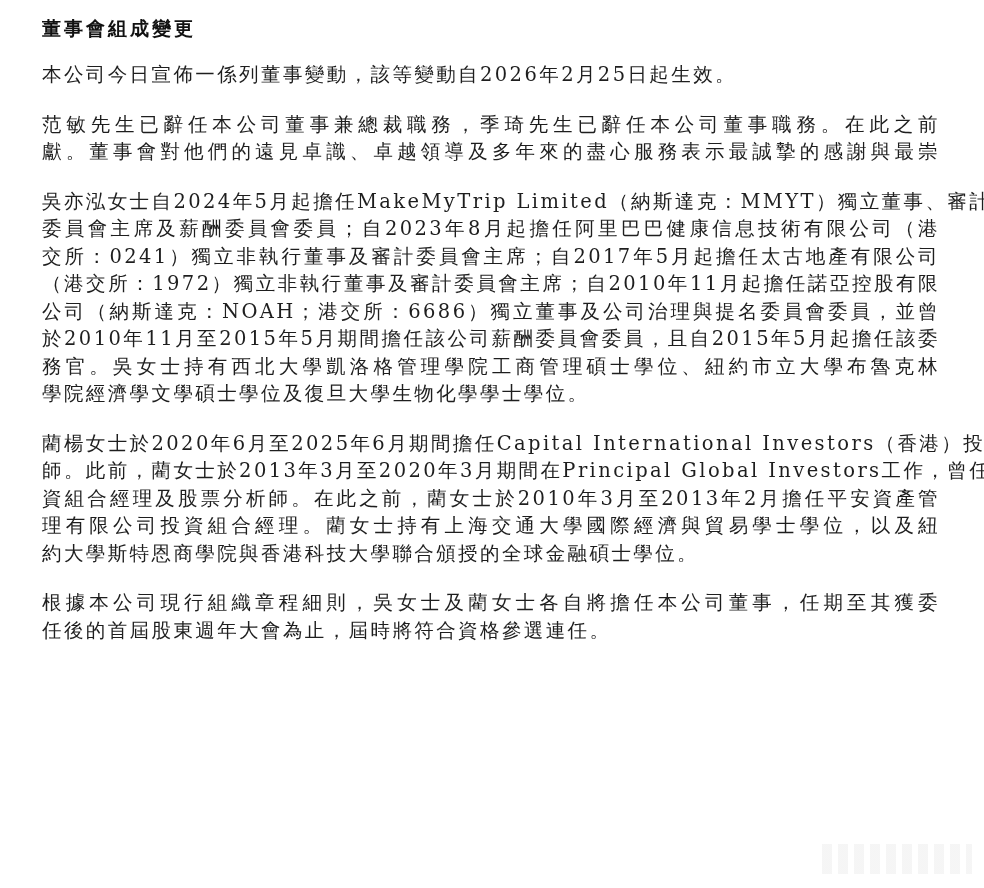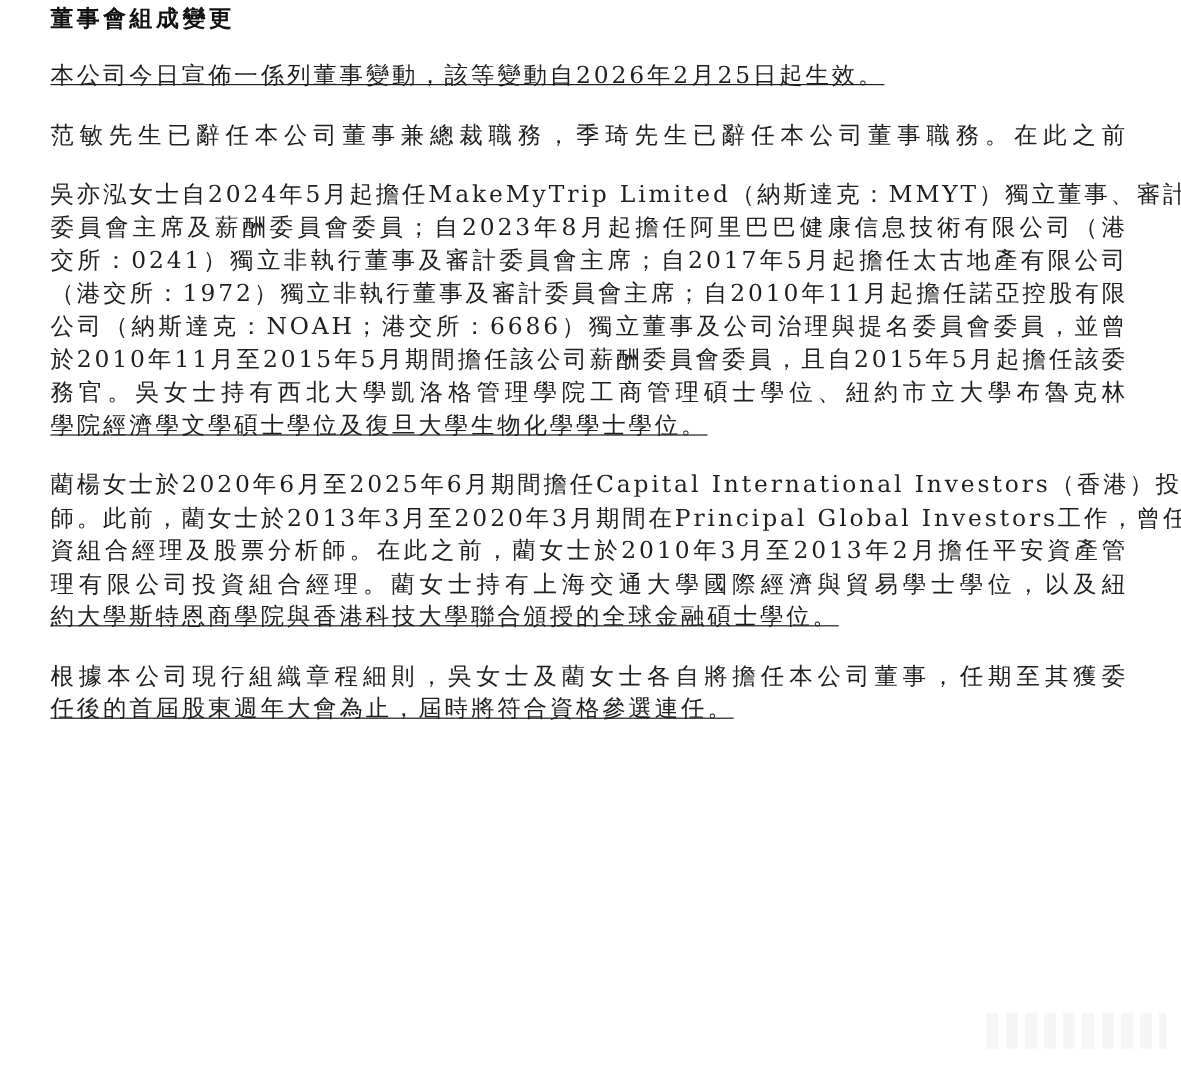--- a/index.html
+++ b/index.html
@@ -11,21 +11,21 @@
     width: 984px;
     height: 888px;
     position: relative;
     overflow: hidden;
     font-family: "DejaVu Serif", "Liberation Serif", serif;
     color: #1e1e1e;
   }
   .doc {
     position: absolute;
     left: 42px;
-    top: 2px;
+    top: 14px;
     width: 900px;
   }
   .title {
     font-family: "DejaVu Sans", "Liberation Sans", sans-serif;
     font-weight: bold;
     font-size: 19px;
     letter-spacing: 3px;
     line-height: 28px;
     height: 28px;
     margin: 0 0 19px 0;
@@ -42,21 +42,20 @@
     height: 27.5px;
     letter-spacing: 2.4px;
     text-align: justify;
     text-align-last: justify;
     width: 898px;
   }
   .line.last {
     text-align: right;
     text-align-last: left;
     width: auto;
-    text-decoration: underline;
   }
   .watermark {
     position: absolute;
     right: 12px;
     bottom: 14px;
     width: 150px;
     height: 30px;
     opacity: 0.08;
     background: repeating-linear-gradient(90deg, #888 0 10px, transparent 10px 16px);
   }
@@ -66,20 +65,21 @@
 
 <div class="doc">
   <div class="title">董事會組成變更</div>
 
   <div class="para">
     <span class="line last">本公司今日宣佈一係列董事變動，該等變動自2026年2月25日起生效。</span>
   </div>
 
   <div class="para">
     <span class="line">范敏先生已辭任本公司董事兼總裁職務，季琦先生已辭任本公司董事職務。在此之前</span>
+    <span class="line">獻。董事會對他們的遠見卓識、卓越領導及多年來的盡心服務表示最誠摯的感謝與最崇</span>
   </div>
 
 
   <div class="para">
     <span class="line">吳亦泓女士自2024年5月起擔任MakeMyTrip Limited（納斯達克：MMYT）獨立董事、審計</span>
     <span class="line">委員會主席及薪酬委員會委員；自2023年8月起擔任阿里巴巴健康信息技術有限公司（港</span>
     <span class="line">交所：0241）獨立非執行董事及審計委員會主席；自2017年5月起擔任太古地產有限公司</span>
     <span class="line">（港交所：1972）獨立非執行董事及審計委員會主席；自2010年11月起擔任諾亞控股有限</span>
     <span class="line">公司（納斯達克：NOAH；港交所：6686）獨立董事及公司治理與提名委員會委員，並曾</span>
     <span class="line">於2010年11月至2015年5月期間擔任該公司薪酬委員會委員，且自2015年5月起擔任該委</span>

